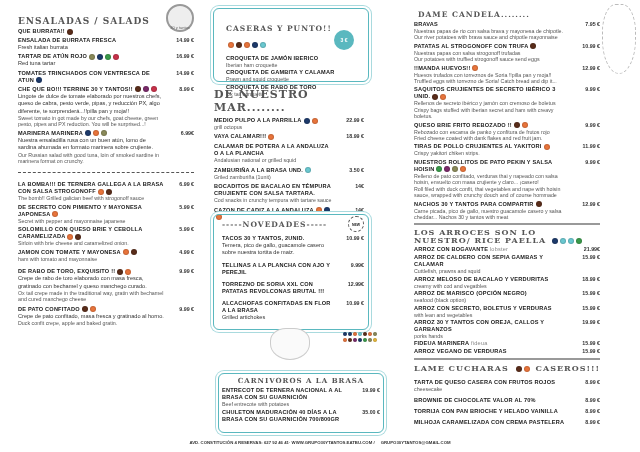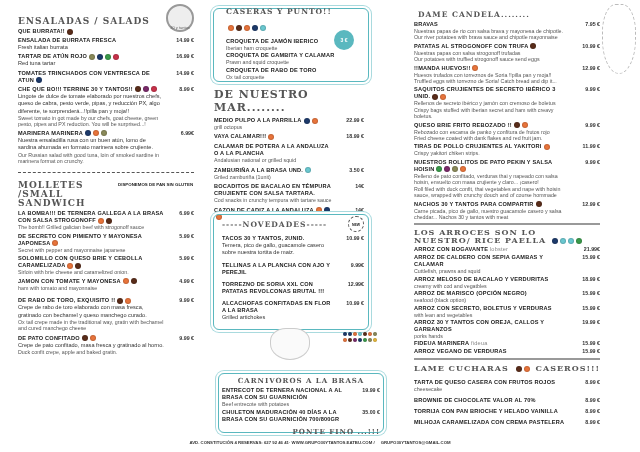--- a/index.html
+++ b/index.html
@@ -50,24 +50,20 @@
         <div class="d">Sweet tomato in got made by our chefs, goat cheese, green pesto, pipes and PX reduction. You will be surprised...!</div>
       </div>
       <div class="row" style="margin-top: 2px;">
         <div class="n">MARINERA MARINERA<span class="ic" style="background: rgb(29, 58, 107);"></span><span class="ic" style="background: rgb(232, 116, 59);"></span><span class="ic" style="background: rgb(138, 138, 90);"></span></div>
         <span class="p">6.99€</span>
         <div class="d2">Nuestra ensaladilla rusa con un buen atún, lomo de sardina ahumada en formato marinera sobre crujiente.</div>
         <div class="d">Our Russian salad with good tuna, loin of smoked sardine in marinera format on crunchy.</div>
       </div>
     </div>
   <div class="dash"></div>
-  <div style="position:relative">
-    <div class="h" style="font-size:9px;width:110px;line-height:9px">MOLLETES /SMALL SANDWICH</div>
-    <div style="position:absolute;left:100px;top:1px;font-size:4.4px;font-weight:bold;width:80px">DISPONEMOS DE PAN SIN GLUTEN</div>
-  </div>
   <div id="mollete">
       <div class="row" style="margin-top: 2px;">
         <div class="n">LA BOMBA!!! DE TERNERA GALLEGA A LA BRASA CON SALSA STROGONOFF<span class="ic" style="background: rgb(232, 116, 59);"></span><span class="ic" style="background: rgb(90, 45, 26);"></span></div>
         <span class="p">6.99 €</span>
         <div class="d">The bomb!! Grilled galician beef with strogonoff sauce</div>
       </div>
       <div class="row" style="margin-top: 2px;">
         <div class="n">DE SECRETO CON PIMIENTO Y MAYONESA JAPONESA<span class="ic" style="background: rgb(232, 116, 59);"></span></div>
         <span class="p">5.99 €</span>
         <div class="d">Secret with pepper and mayonnaise japanese</div>
@@ -94,21 +90,21 @@
         <div class="n">DE PATO CONFITADO<span class="ic" style="background: rgb(90, 45, 26);"></span><span class="ic" style="background: rgb(232, 116, 59);"></span></div>
         <span class="p">9.99 €</span>
         <div class="d2">Crepe de pato confitado, masa fresca y gratinado al horno.</div>
         <div class="d">Duck confit crepe, apple and baked gratin.</div>
       </div>
     </div>
 </div>
 
 <div class="box" style="left:213px;top:8px;width:156px;height:74px"></div>
 <div class="col c2" style="left:226px;width:140px">
-  <div class="h" style="font-size:7.5px;margin-top:7px">CASERAS Y PUNTO!!</div>
+  <div class="h" style="font-size:7.5px;margin-top:24px">CASERAS Y PUNTO!!</div>
   <div id="caseras-icons" style="margin:2px 0"><span class="ic" style="background: rgb(232, 116, 59);"></span><span class="ic" style="background: rgb(90, 45, 26);"></span><span class="ic" style="background: rgb(232, 116, 59);"></span><span class="ic" style="background: rgb(29, 58, 107);"></span><span class="ic" style="background: rgb(106, 200, 208);"></span></div>
   <div style="position:absolute;left:108px;top:30px;width:20px;height:20px;border-radius:50%;background:#5ab8bf;color:#fff;font-size:5px;font-weight:bold;text-align:center;line-height:20px"><span>3 €</span></div>
   <div id="caseras">
       <div class="row" style="margin-top: 1px;">
         <div class="n">CROQUETA DE JAMÓN IBERICO</div>
         <div class="d">Iberian ham croquette</div>
       </div>
       <div class="row" style="margin-top: 1px;">
         <div class="n">CROQUETA DE GAMBITA Y CALAMAR</div>
         <div class="d">Prawn and squid croquette</div>
@@ -185,21 +181,20 @@
       <div class="row" style="margin-top: 2px;">
         <div class="n">ENTRECOT DE TERNERA NACIONAL A AL BRASA CON SU GUARNICIÓN</div>
         <span class="p">19.99 €</span>
         <div class="d">Beef entrecote with potatoes</div>
       </div>
       <div class="row" style="margin-top: 2px;">
         <div class="n">CHULETON MADURACIÓN 40 DÍAS A LA BRASA CON SU GUARNICIÓN 700/800GR</div>
         <span class="p">35.00 €</span>
       </div>
     </div>
-  <div class="h" style="font-size:7px;text-align:right;margin-top:4px">PONTE FINO ...!!!</div>
 </div>
 
 <div style="position:absolute;left:602px;top:4px;width:34px;height:70px;border:1px dashed #bbb;border-radius:40% 40% 50% 50%"></div>
 <div class="col c3">
   <div class="h" style="font-size:7.5px;margin-top:10px;margin-left:4px">DAME CANDELA........</div>
   <div id="candela">
       <div class="row" style="margin-top: 2px;">
         <div class="n">BRAVAS</div>
         <span class="p">7.95 €</span>
         <div class="d">Nuestras papas de rio con salsa brava y mayonesa de chipotle.</div>

